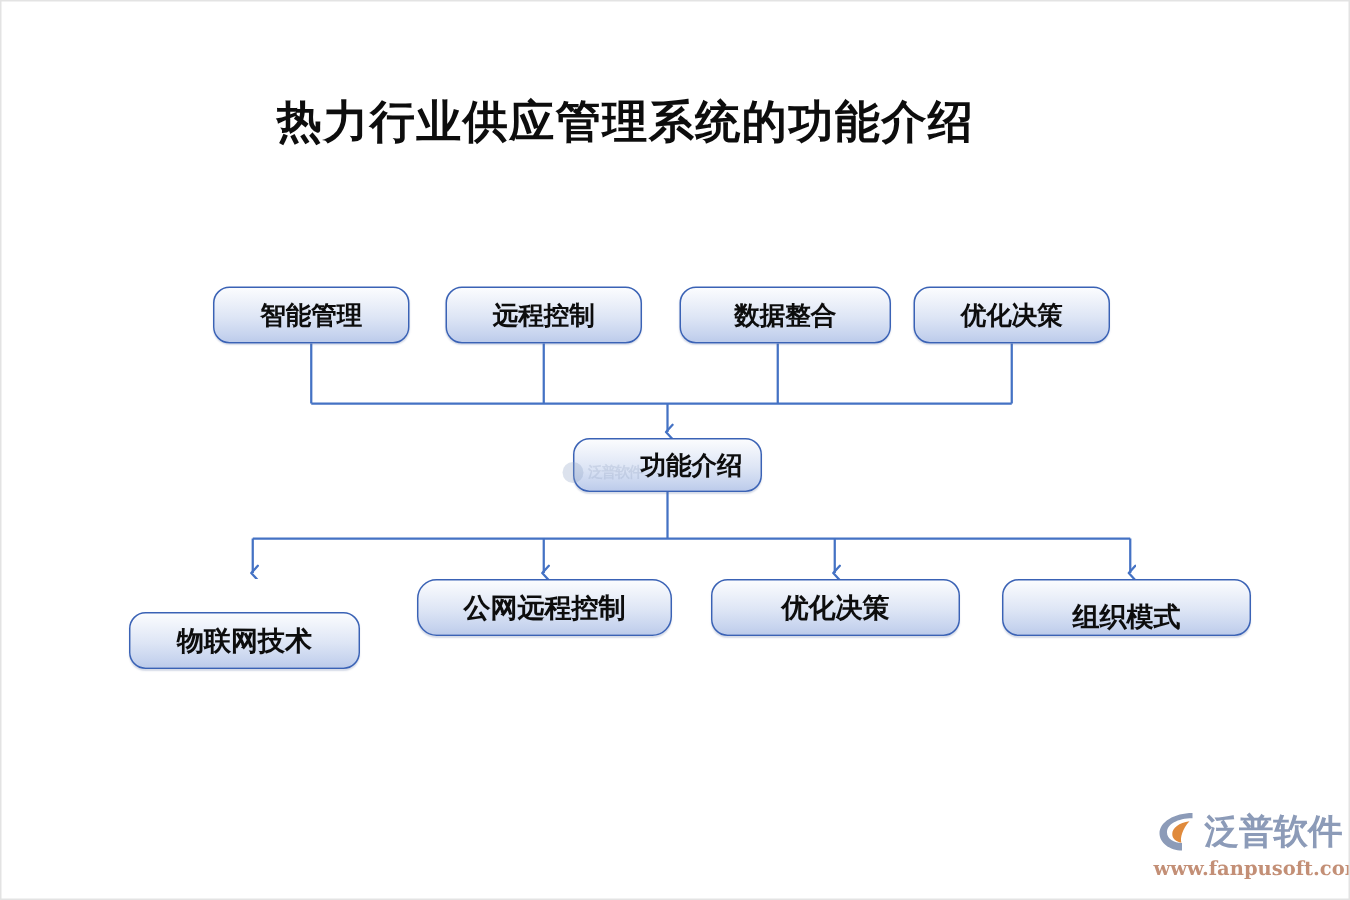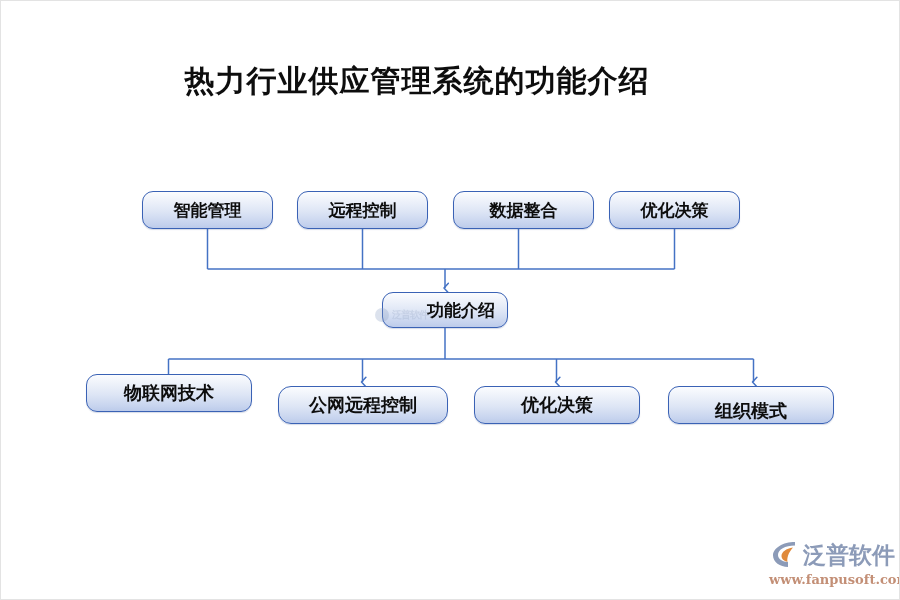--- a/index.html
+++ b/index.html
@@ -180,21 +180,21 @@
 
   <div class="node center" style="left:381px; top:291px; width:126px;padding-left:32px;">
     <span>功能介绍</span>
   </div>
 
   <div id="wm-ghost">
     <span class="gmark"></span>
     <span class="gtext">泛普软件</span>
   </div>
 
-  <div class="node bottom" style="left:85px; top:373px; width:166px;">
+  <div class="node bottom" style="left:85px; top:407px; width:154px;">
     <span>物联网技术</span>
   </div>
   <div class="node bottom" style="left:277px; top:385px; width:170px;border-radius:13px;">
     <span>公网远程控制</span>
   </div>
   <div class="node bottom" style="left:473px; top:385px; width:166px;">
     <span>优化决策</span>
   </div>
   <div class="node bottom" style="left:667px; top:385px; width:166px;align-items:flex-end;">
     <span>组织模式</span>

